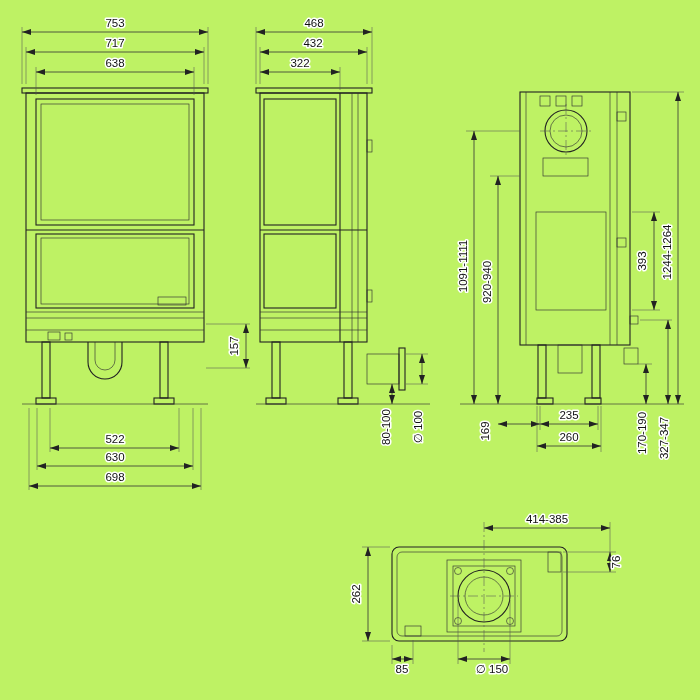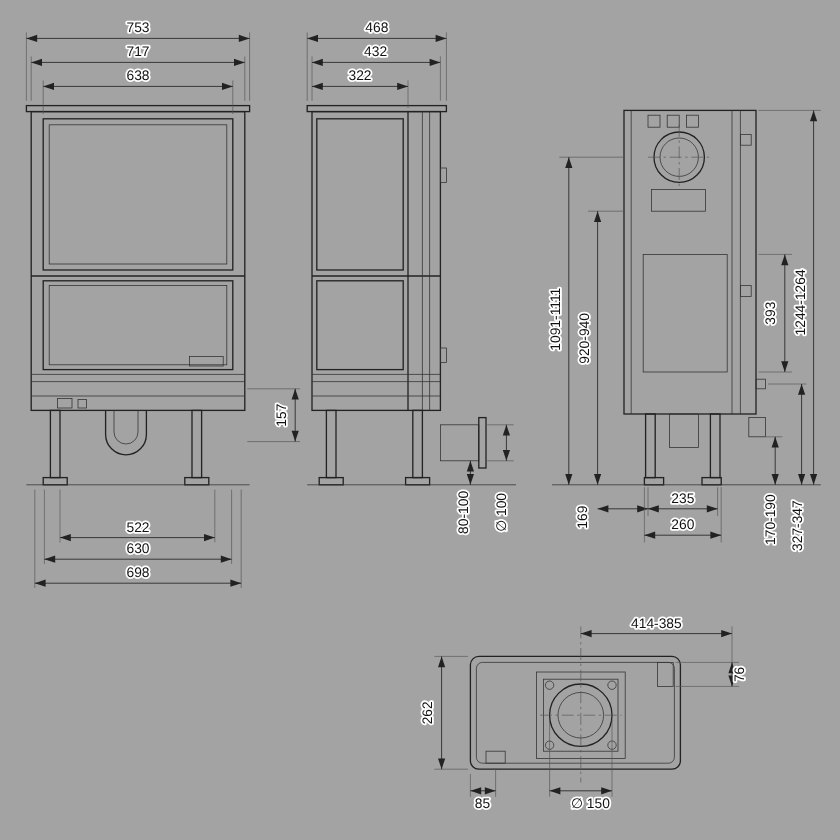--- a/index.html
+++ b/index.html
@@ -1,16 +1,16 @@
 <!DOCTYPE html>
 <html><head>
 <meta charset="utf-8">
 <style>
   html,body{margin:0;padding:0;background:#fff;}
-  .page{width:700px;height:700px;background:#a3a3a3;position:relative;}
+  .page{width:700px;height:700px;background:#bef264;position:relative;}
   svg{display:block;}
   .b{fill:none;stroke:#222;stroke-width:1.1;}
   .b2{fill:none;stroke:#333;stroke-width:0.65;}
   .dim{stroke:#333;stroke-width:0.8;fill:none;}
   .ext{stroke:#555;stroke-width:0.55;fill:none;}
   .cl{stroke:#555;stroke-width:0.55;fill:none;stroke-dasharray:10 3 2 3;}
   text{
     font-family:"Liberation Sans","DejaVu Sans",sans-serif;
     font-size:11.5px;fill:#111;
     paint-order:stroke;stroke:#fff;stroke-width:3px;stroke-linejoin:round;

